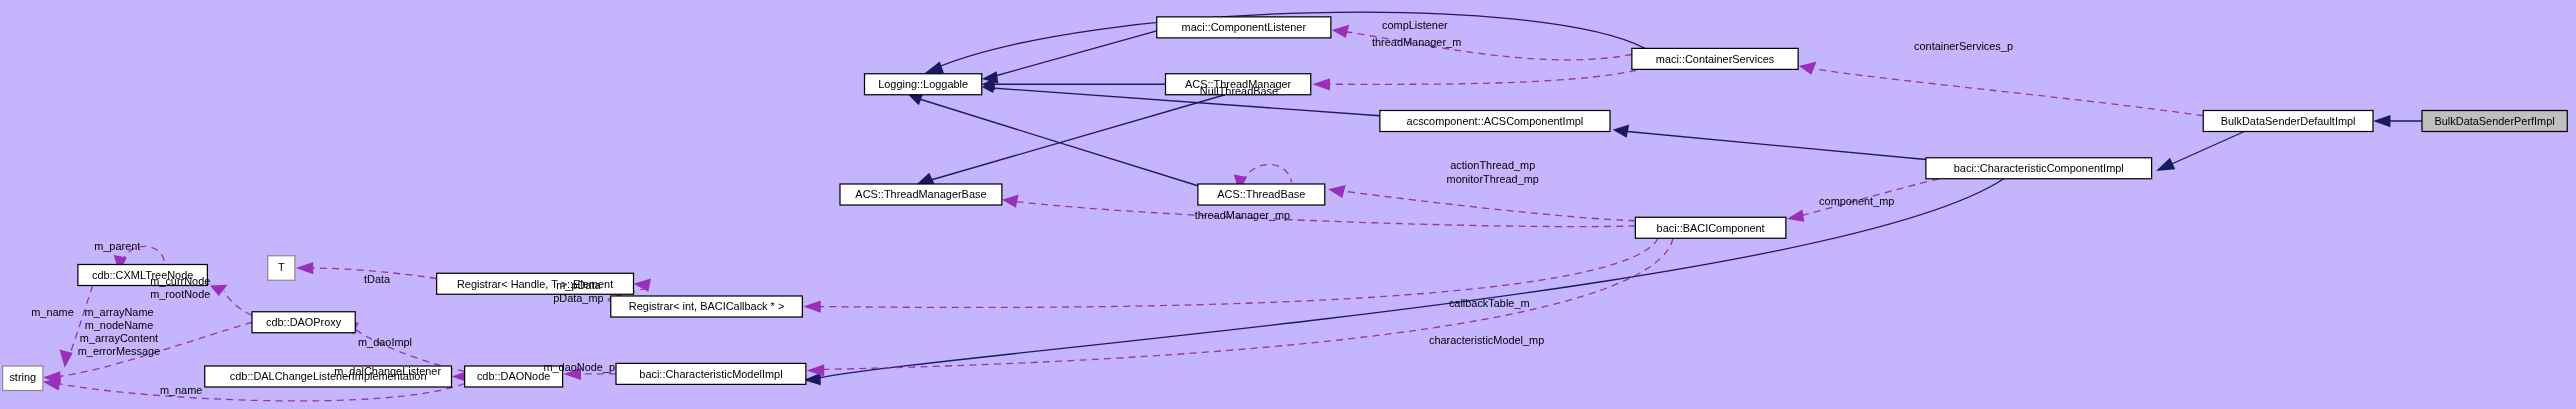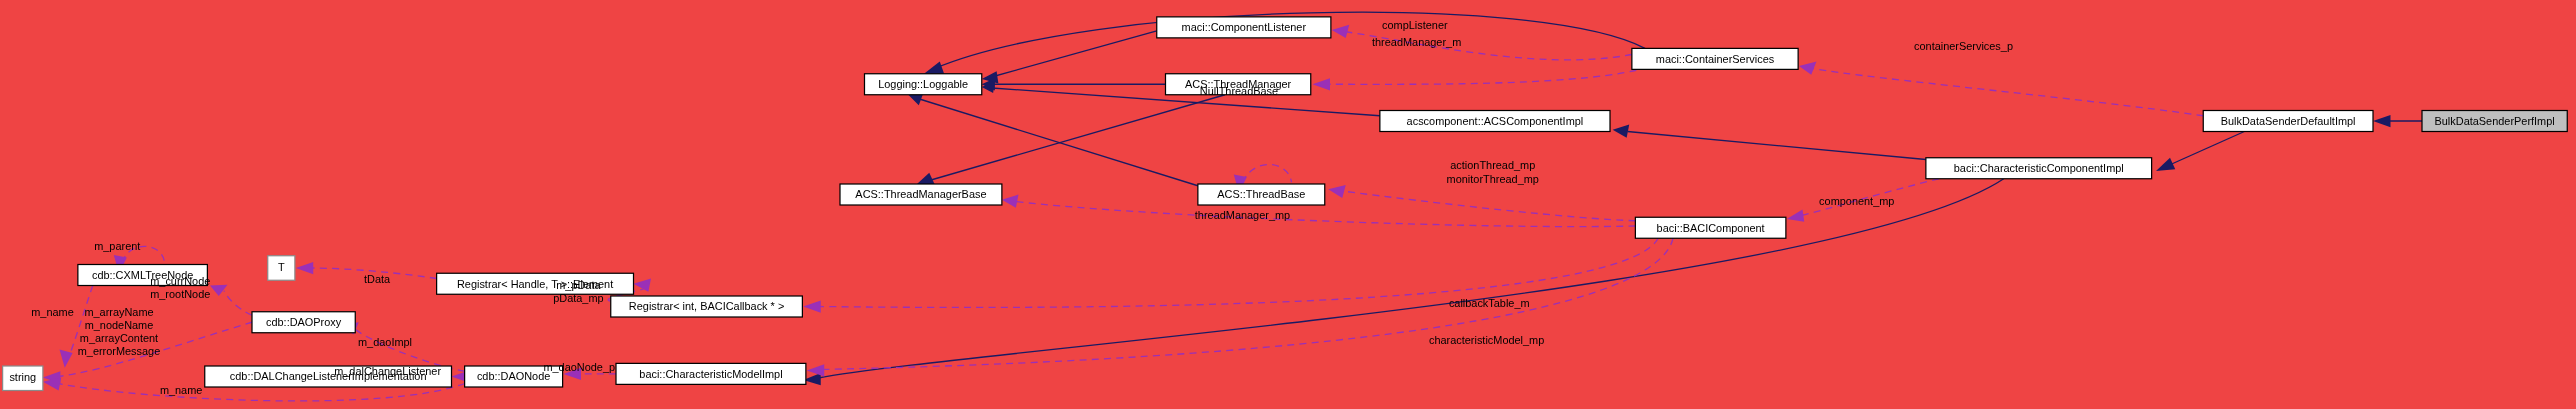--- a/index.html
+++ b/index.html
@@ -1,17 +1,17 @@
 <!DOCTYPE html>
 <html style="font-size:14px"><head>
 <meta charset="utf-8">
 <style>
   html,body{margin:0;padding:0;background:#ffffff;}
   body{font-family:"Liberation Sans","DejaVu Sans",sans-serif;}
-  #diagram-root{position:relative;width:2576px;height:410px;background:#ef4444;overflow:hidden;}
+  #diagram-root{position:relative;width:2576px;height:410px;background:#c4b5fd;overflow:hidden;}
   svg#graph{position:absolute;left:0;top:0;width:2576px;height:410px;display:block;}
   .node-box{fill:#ffffff;stroke:#000000;stroke-width:1.4;}
   .node-box.highlight{fill:#bfbfbf;stroke:#000000;stroke-width:1.4;}
   .node-box.external{fill:#ffffff;stroke:#8a8a8a;stroke-width:1.4;}
   .node-label{font-family:"Liberation Sans","DejaVu Sans",sans-serif;font-size:12.5px;fill:#000000;text-anchor:middle;dominant-baseline:middle;}
   .edge-inherit{fill:none;stroke:#1a1a63;stroke-width:1.5;}
   .edge-usage{fill:none;stroke:#9a30b7;stroke-width:1.5;stroke-dasharray:8 6;}
   .arrow-inherit{fill:#1a1a63;stroke:none;}
   .arrow-usage{fill:#9a30b7;stroke:none;}
   .edge-label{font-family:"Liberation Sans","DejaVu Sans",sans-serif;font-size:12.5px;fill:#000000;text-anchor:middle;dominant-baseline:middle;}

